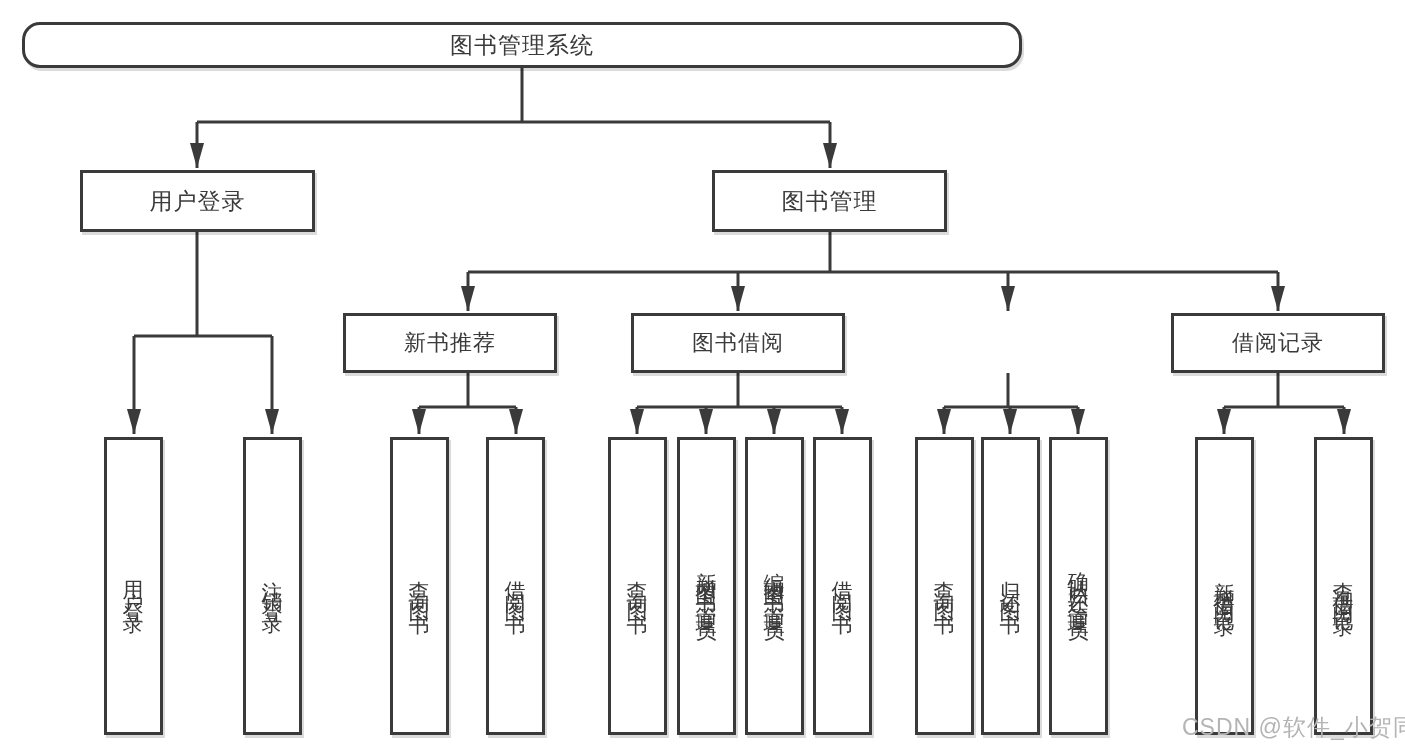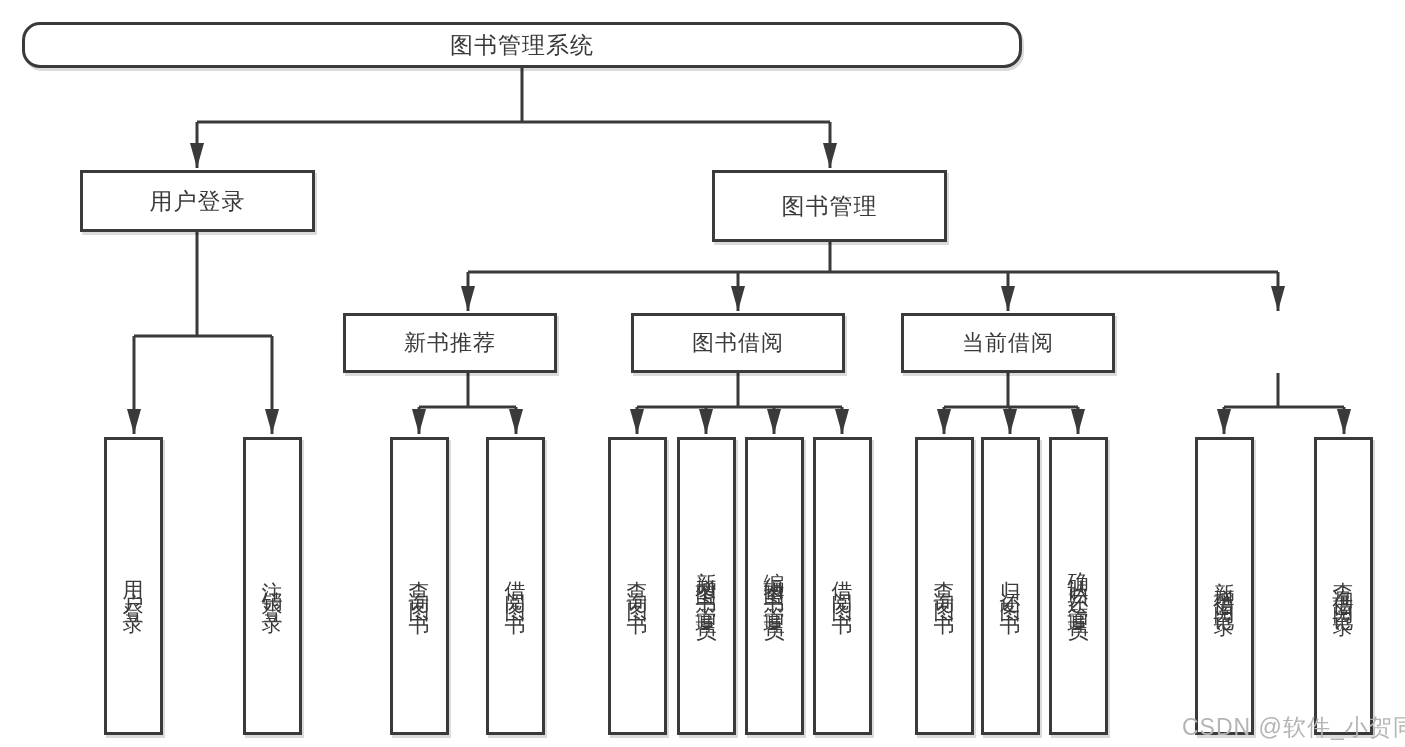--- a/index.html
+++ b/index.html
@@ -31,21 +31,21 @@
     display: flex;
     align-items: center;
     justify-content: center;
     color: #3a3a3a;
     font-size: 23px;
     letter-spacing: 1px;
     z-index: 2;
   }
   .node.root   { left:22px;  top:22px;  width:1000px; height:46px;border-radius:18px; }
   .node.l2a    { left:80px;  top:170px; width:235px;  height:62px; }
-  .node.l2b    { left:712px; top:170px; width:235px;  height:72px; }
+  .node.l2b    { left:712px; top:170px; width:235px;  height:62px; }
   .node.l3     { top:313px;  height:60px; width:214px; font-size:22px; }
   .node.l3-1   { left:343px; }
   .node.l3-2   { left:631px;font-family:Liberation Mono, monospace; }
   .node.l3-3   { left:901px; }
   .node.l3-4   { left:1171px; }
   .node.leaf   { top:437px;  height:298px; width:59px; font-size:21px; }
   .node.leaf span {
     writing-mode: vertical-rl;
     text-orientation: mixed;
     letter-spacing: 11px;
@@ -131,22 +131,22 @@
   <div class="node l2b">
     <span>图书管理</span>
   </div>
 
   <div class="node l3 l3-1">
     <span>新书推荐</span>
   </div>
   <div class="node l3 l3-2">
     <span>图书借阅</span>
   </div>
-  <div class="node l3 l3-3">
-    <span>当前借阅</span>
+  <div class="node l3 l3-4">
+    <span>借阅记录</span>
   </div>
 
   <div class="node leaf x1">
     <span>用户登录</span>
   </div>
   <div class="node leaf x2">
     <span>注销登录</span>
   </div>
 
   <div class="node leaf x3">

